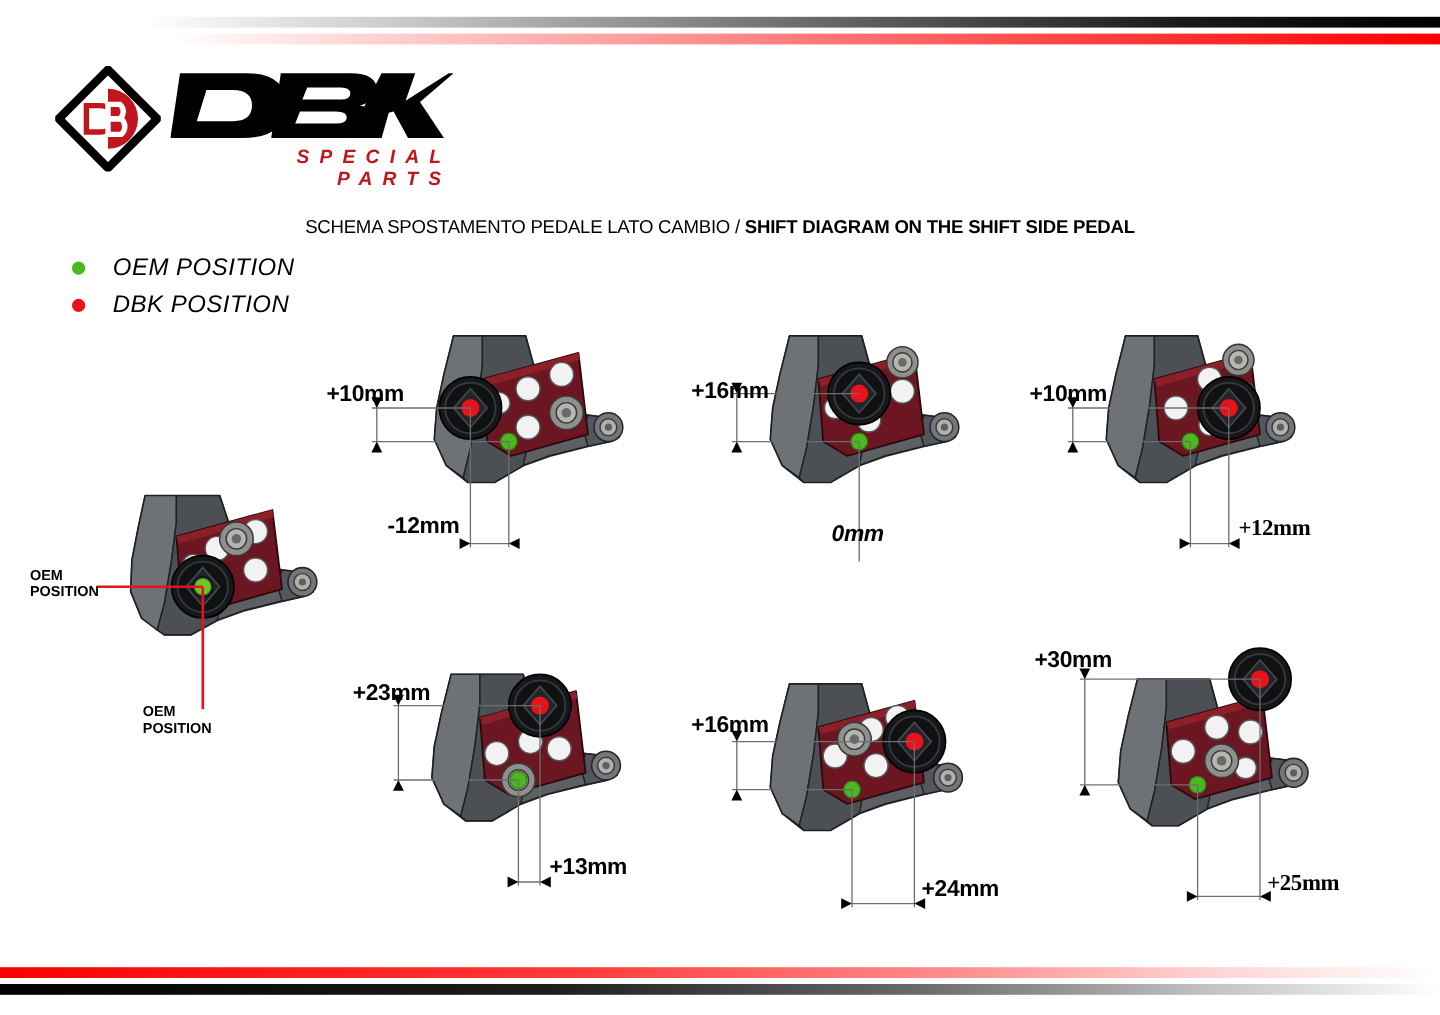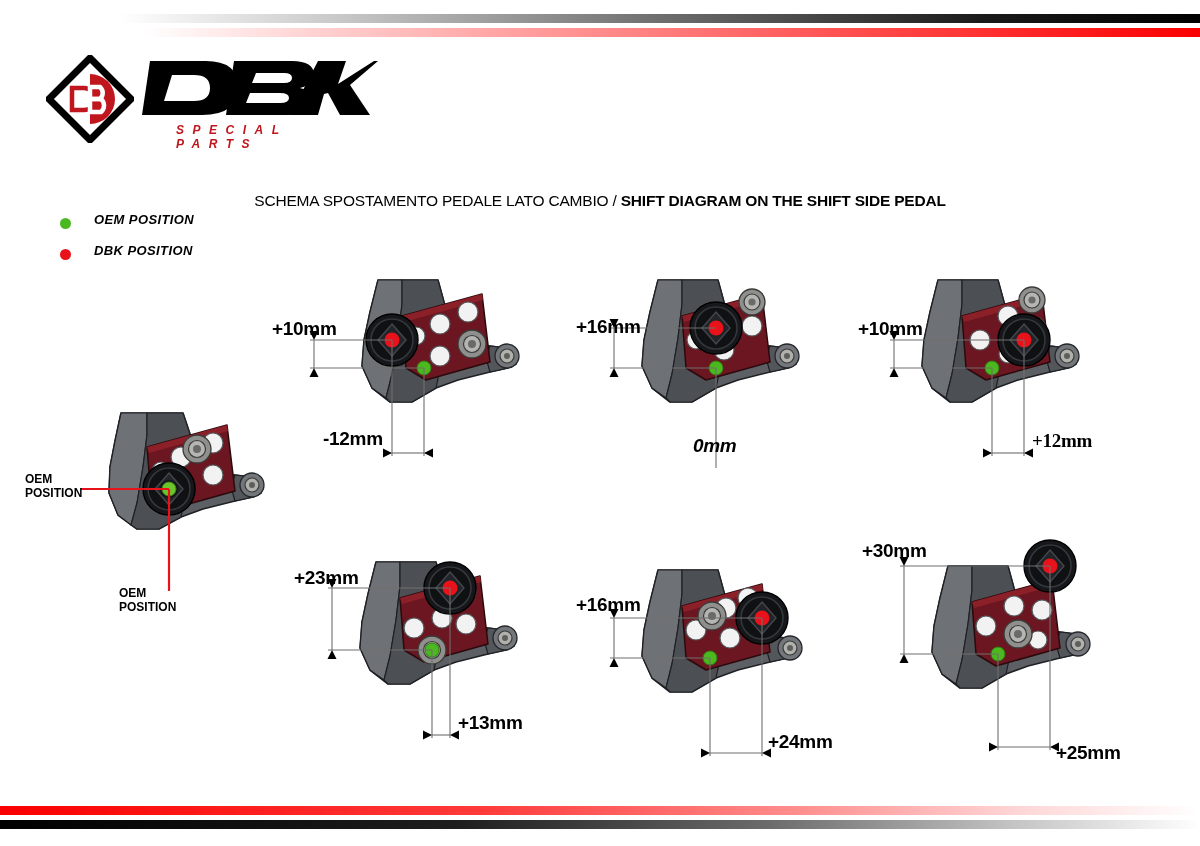--- a/index.html
+++ b/index.html
@@ -39,43 +39,42 @@
     top: 820px;
     background: linear-gradient(to right, #000000 0%, #1d1d1d 38%, #6b6b6b 64%, #c2c2c2 84%, #ffffff 100%);
   }
 
   
   .logo { position: absolute; left: 46px; top: 55px; width: 330px; height: 95px; }
   .logo-mark { position: absolute; left: 0; top: 0; width: 88px; height: 88px; }
   .logo-word { position: absolute; left: 96px; top: 2px; }
   .logo-sub {
     position: absolute; left: 130px; top: 68px;
-    font-size: 12px; letter-spacing: 8.5px; color: #c0161d;
-    font-style: italic; font-weight: bold;
+    font-size: 16px; letter-spacing: 8.5px; color: #c0161d;
+    font-style: italic; font-weight: bold; text-align: right;
   }
 
   
   .title {
     position: absolute; left: 0; top: 181px; width: 1200px;
     text-align: center; font-size: 15.5px; letter-spacing: -0.2px;
     white-space: nowrap;
-    margin-top: 11px;
   }
   .title .t-bold { font-weight: bold; }
 
   
   .legend { position: absolute; left: 60px; top: 212px; }
   .legend-row { position: relative; height: 31px; }
   .legend-dot {
     position: absolute; left: 0; top: 6px;
     width: 11px; height: 11px; border-radius: 50%;
   }
   .legend-label {
     position: absolute; left: 34px; top: 0;
-    font-size: 13px; font-style: italic; font-weight: 700;
+    font-size: 20px; font-style: italic; font-weight: 400;
     letter-spacing: 0.4px; white-space: nowrap;
   }
 
   
   .unit { position: absolute; }
   .unit svg { display: block; overflow: visible; }
 
   .callout {
     position: absolute; font-size: 19px; font-weight: bold;
     white-space: nowrap; letter-spacing: -0.3px;
@@ -503,17 +502,17 @@
 
     <g stroke="#6e6e6e" stroke-width="1.1">
       <line x1="108" y1="106" x2="108" y2="202"></line>
       <line x1="160" y1="18" x2="160" y2="202"></line>
       <line x1="108" y1="199" x2="160" y2="199"></line>
     </g>
     <polygon points="108,199 99,194.5 99,203.5" fill="#000"></polygon>
     <polygon points="160,199 169,194.5 169,203.5" fill="#000"></polygon>
   </svg>
   <div class="callout" style="left:-28px; top:-8px;">+30mm</div>
-  <div class="callout" style="left:166px; top:194px;">+25mm</div>
+  <div class="callout" style="left:166px; top:178px;font-family:Liberation Serif, serif;">+25mm</div>
 </div>
 
 <div class="stripe stripe-foot-red"></div>
 <div class="stripe stripe-foot-black"></div>
 
 </body></html>

